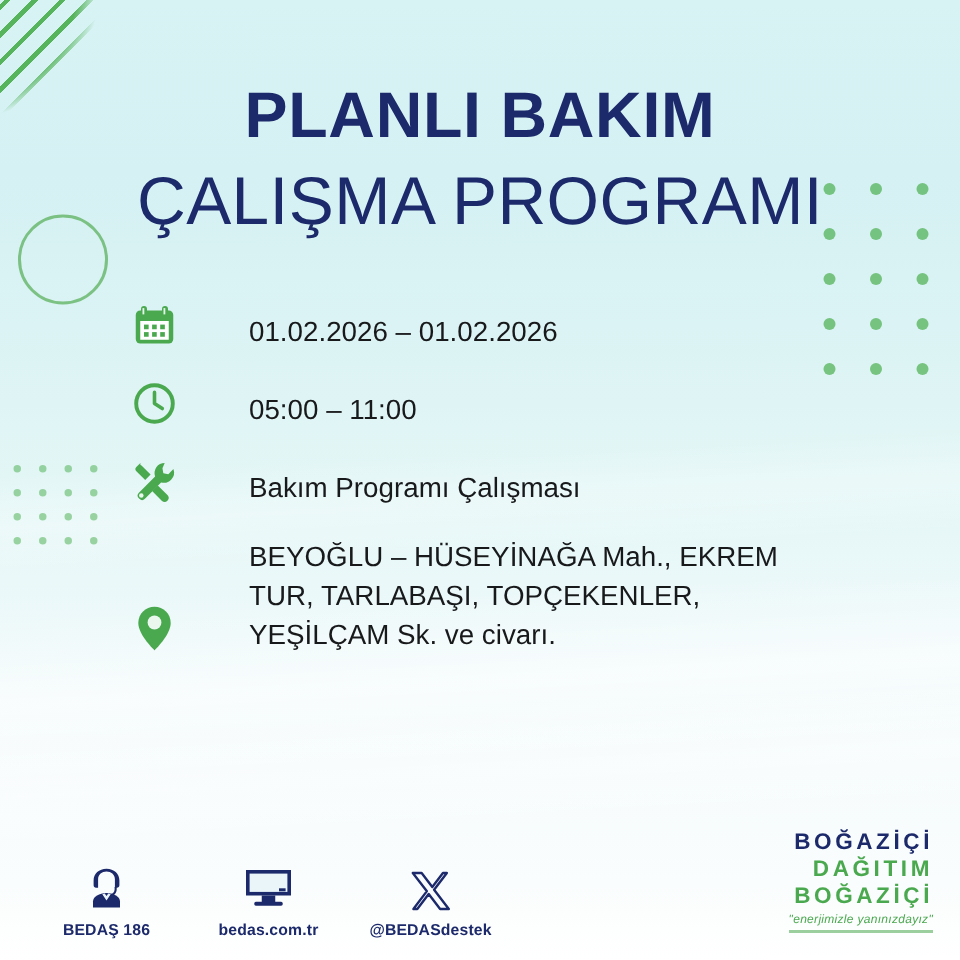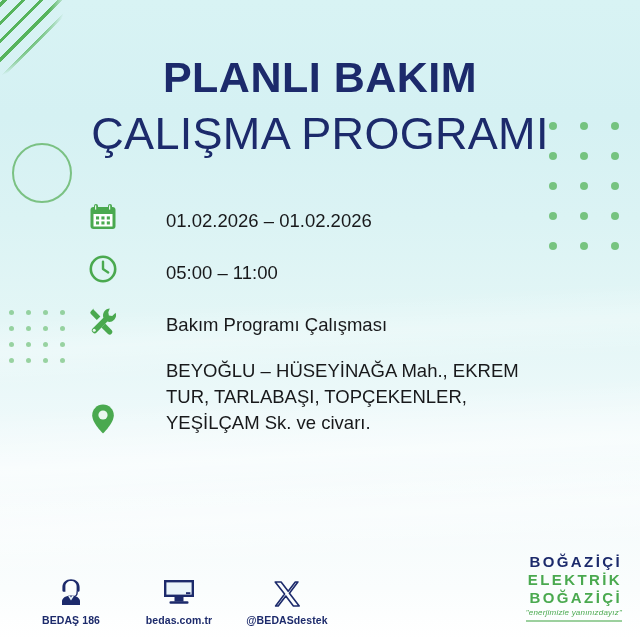--- a/index.html
+++ b/index.html
@@ -379,21 +379,21 @@
             <path d="M2.2 2 L11.6 14.1 L2.6 26 L5.2 26 L12.8 16 L20.4 26 L26.2 26 L16.4 13.2 L24.9 2 L22.3 2 L15.2 11.3 L8.1 2 Z" fill="none" stroke="#1c2a6b" stroke-width="1.6" stroke-linejoin="round"></path>
           </svg>
         </span>
         <div class="c-lbl">@BEDASdestek</div>
       </div>
 
     </div>
 
     <div class="brand">
       <div class="brand-line brand-1">BOĞAZİÇİ</div>
-      <div class="brand-line brand-2">ELEKTRİK</div>
+      <div class="brand-line brand-2">DAĞITIM</div>
       <div class="brand-line brand-3">BOĞAZİÇİ</div>
       <div class="brand-tag">"enerjimizle yanınızdayız"</div>
       <div class="brand-rule"></div>
     </div>
 
   </div>
 
 </div>
 
 </body></html>

